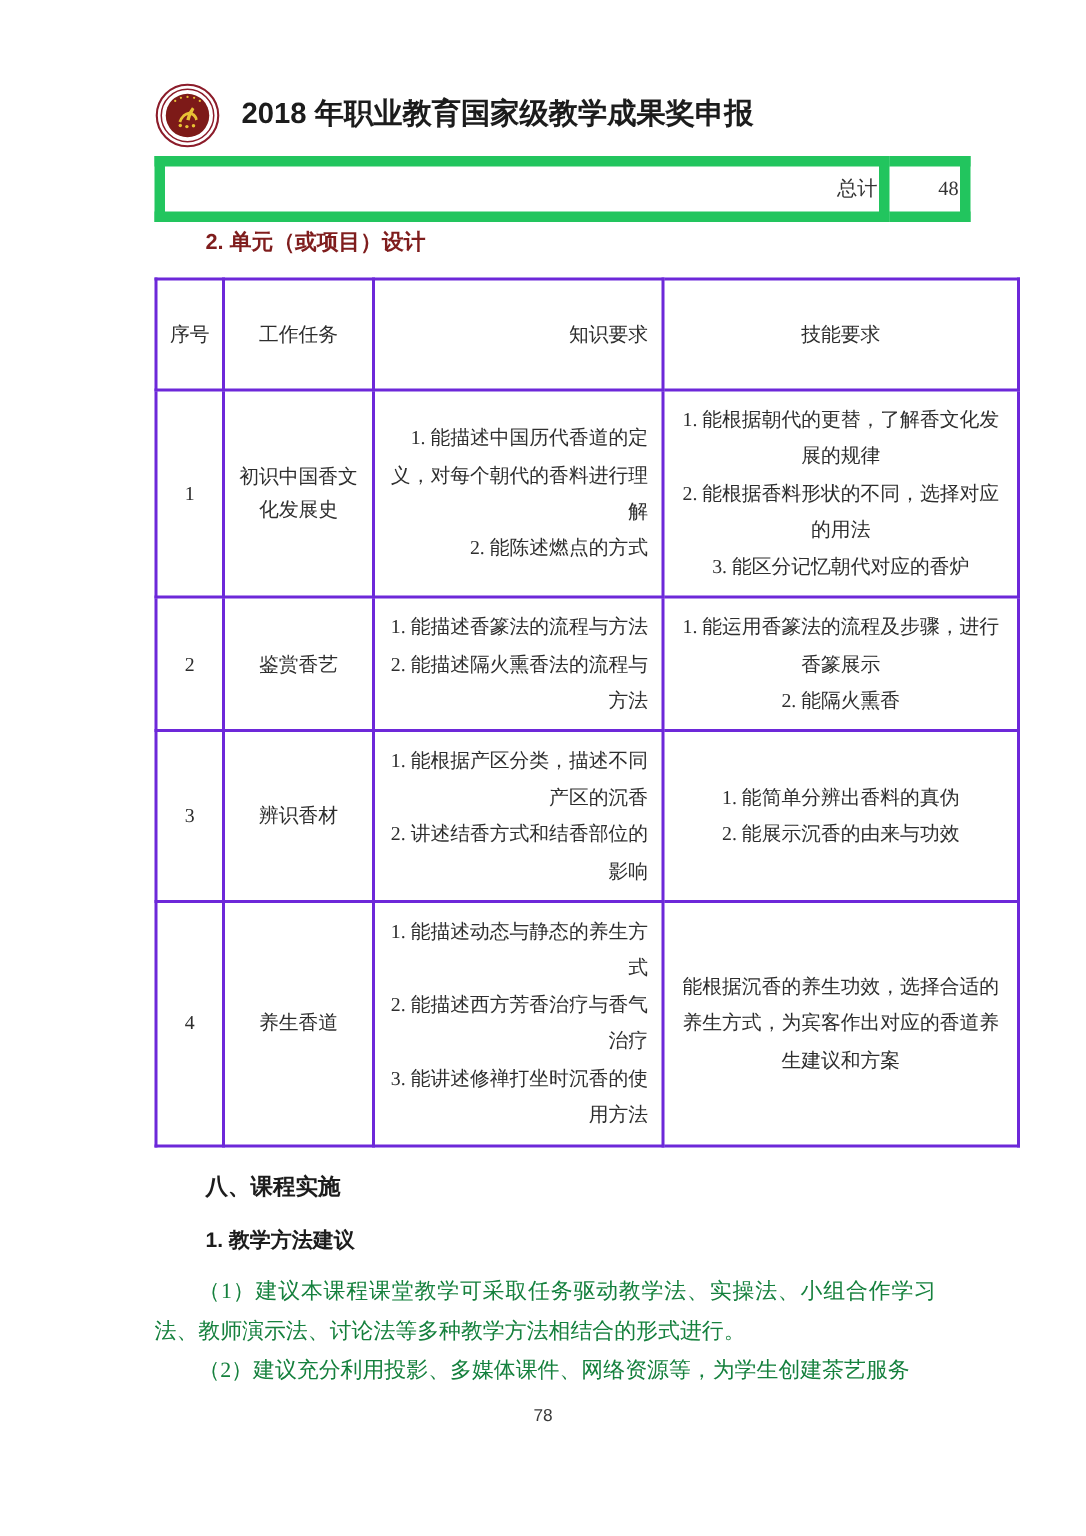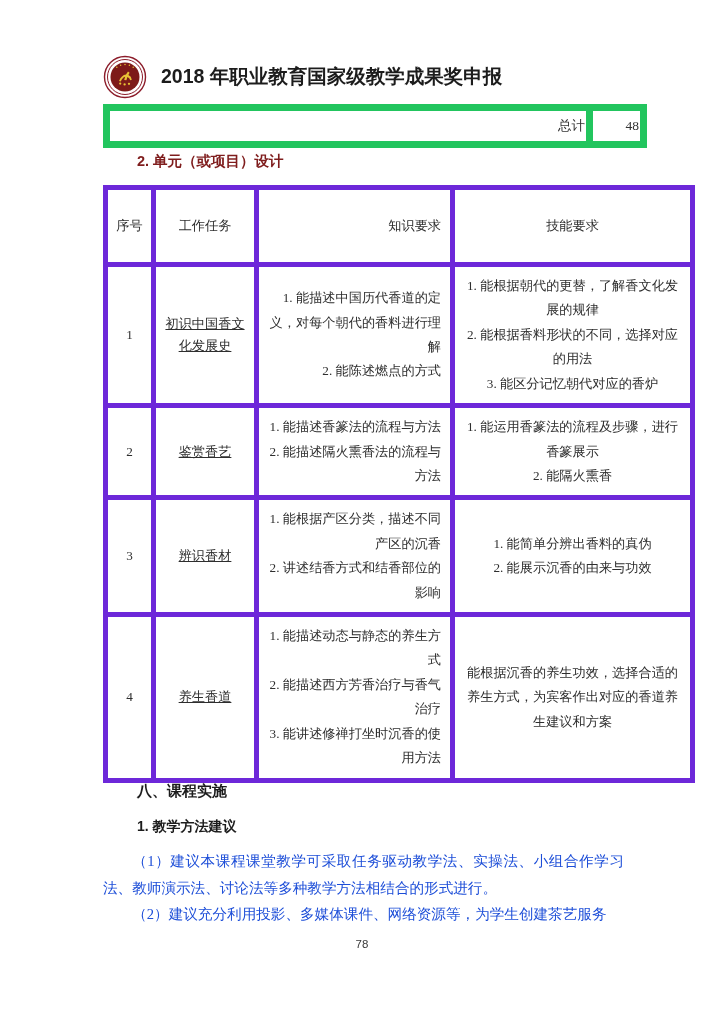--- a/index.html
+++ b/index.html
@@ -88,35 +88,35 @@
   
   .unit-table {
     position: absolute;
     left: 103px;
     top: 185px;
     width: 519px;
     border-collapse: collapse;
     table-layout: fixed;
   }
   .unit-table td, .unit-table th {
-    border: 5px solid #6d28d9;
+    border: 2px solid #6d28d9;
     color: #2e2e2e;
     font-weight: normal;
     font-size: 13.2px;
     padding: 7px 9px;
     vertical-align: middle;
     line-height: 1.85;
   }
   .unit-table .c-no    { width: 39px;  text-align: center; padding-left: 2px; padding-right: 2px;}
   .unit-table .c-task  { width: 90px;  text-align: center; padding-left: 4px; padding-right: 4px;}
   .unit-table .c-know  { width: 173px; text-align: right; }
   .unit-table .c-skill { width: 217px; text-align: center; }
 
   .unit-table thead td { text-align: center; height: 58px; }
-  .unit-table .task-cell { line-height: 1.7; text-decoration: underline; }
+  .unit-table .task-cell { line-height: 1.7; }
   .cell-lines > div { white-space: normal; }
 
   
   .h-section {
     position: absolute;
     left: 137px;
     top: 782px;
     font-family: "Liberation Sans", "DejaVu Sans", sans-serif;
     font-weight: bold;
     font-size: 15px;
@@ -133,21 +133,21 @@
     color: #1c1c1c;
     white-space: nowrap;
   }
   .body-text {
     position: absolute;
     left: 103px;
     top: 848px;
     width: 521px;
     font-size: 14.6px;
     line-height: 26.5px;
-    color: #1d4ed8;
+    color: #15803d;
     text-align: justify;
   }
   .body-text p {
     margin: 0;
     text-indent: 2em;
   }
 
   .page-number {
     position: absolute;
     left: 0;

